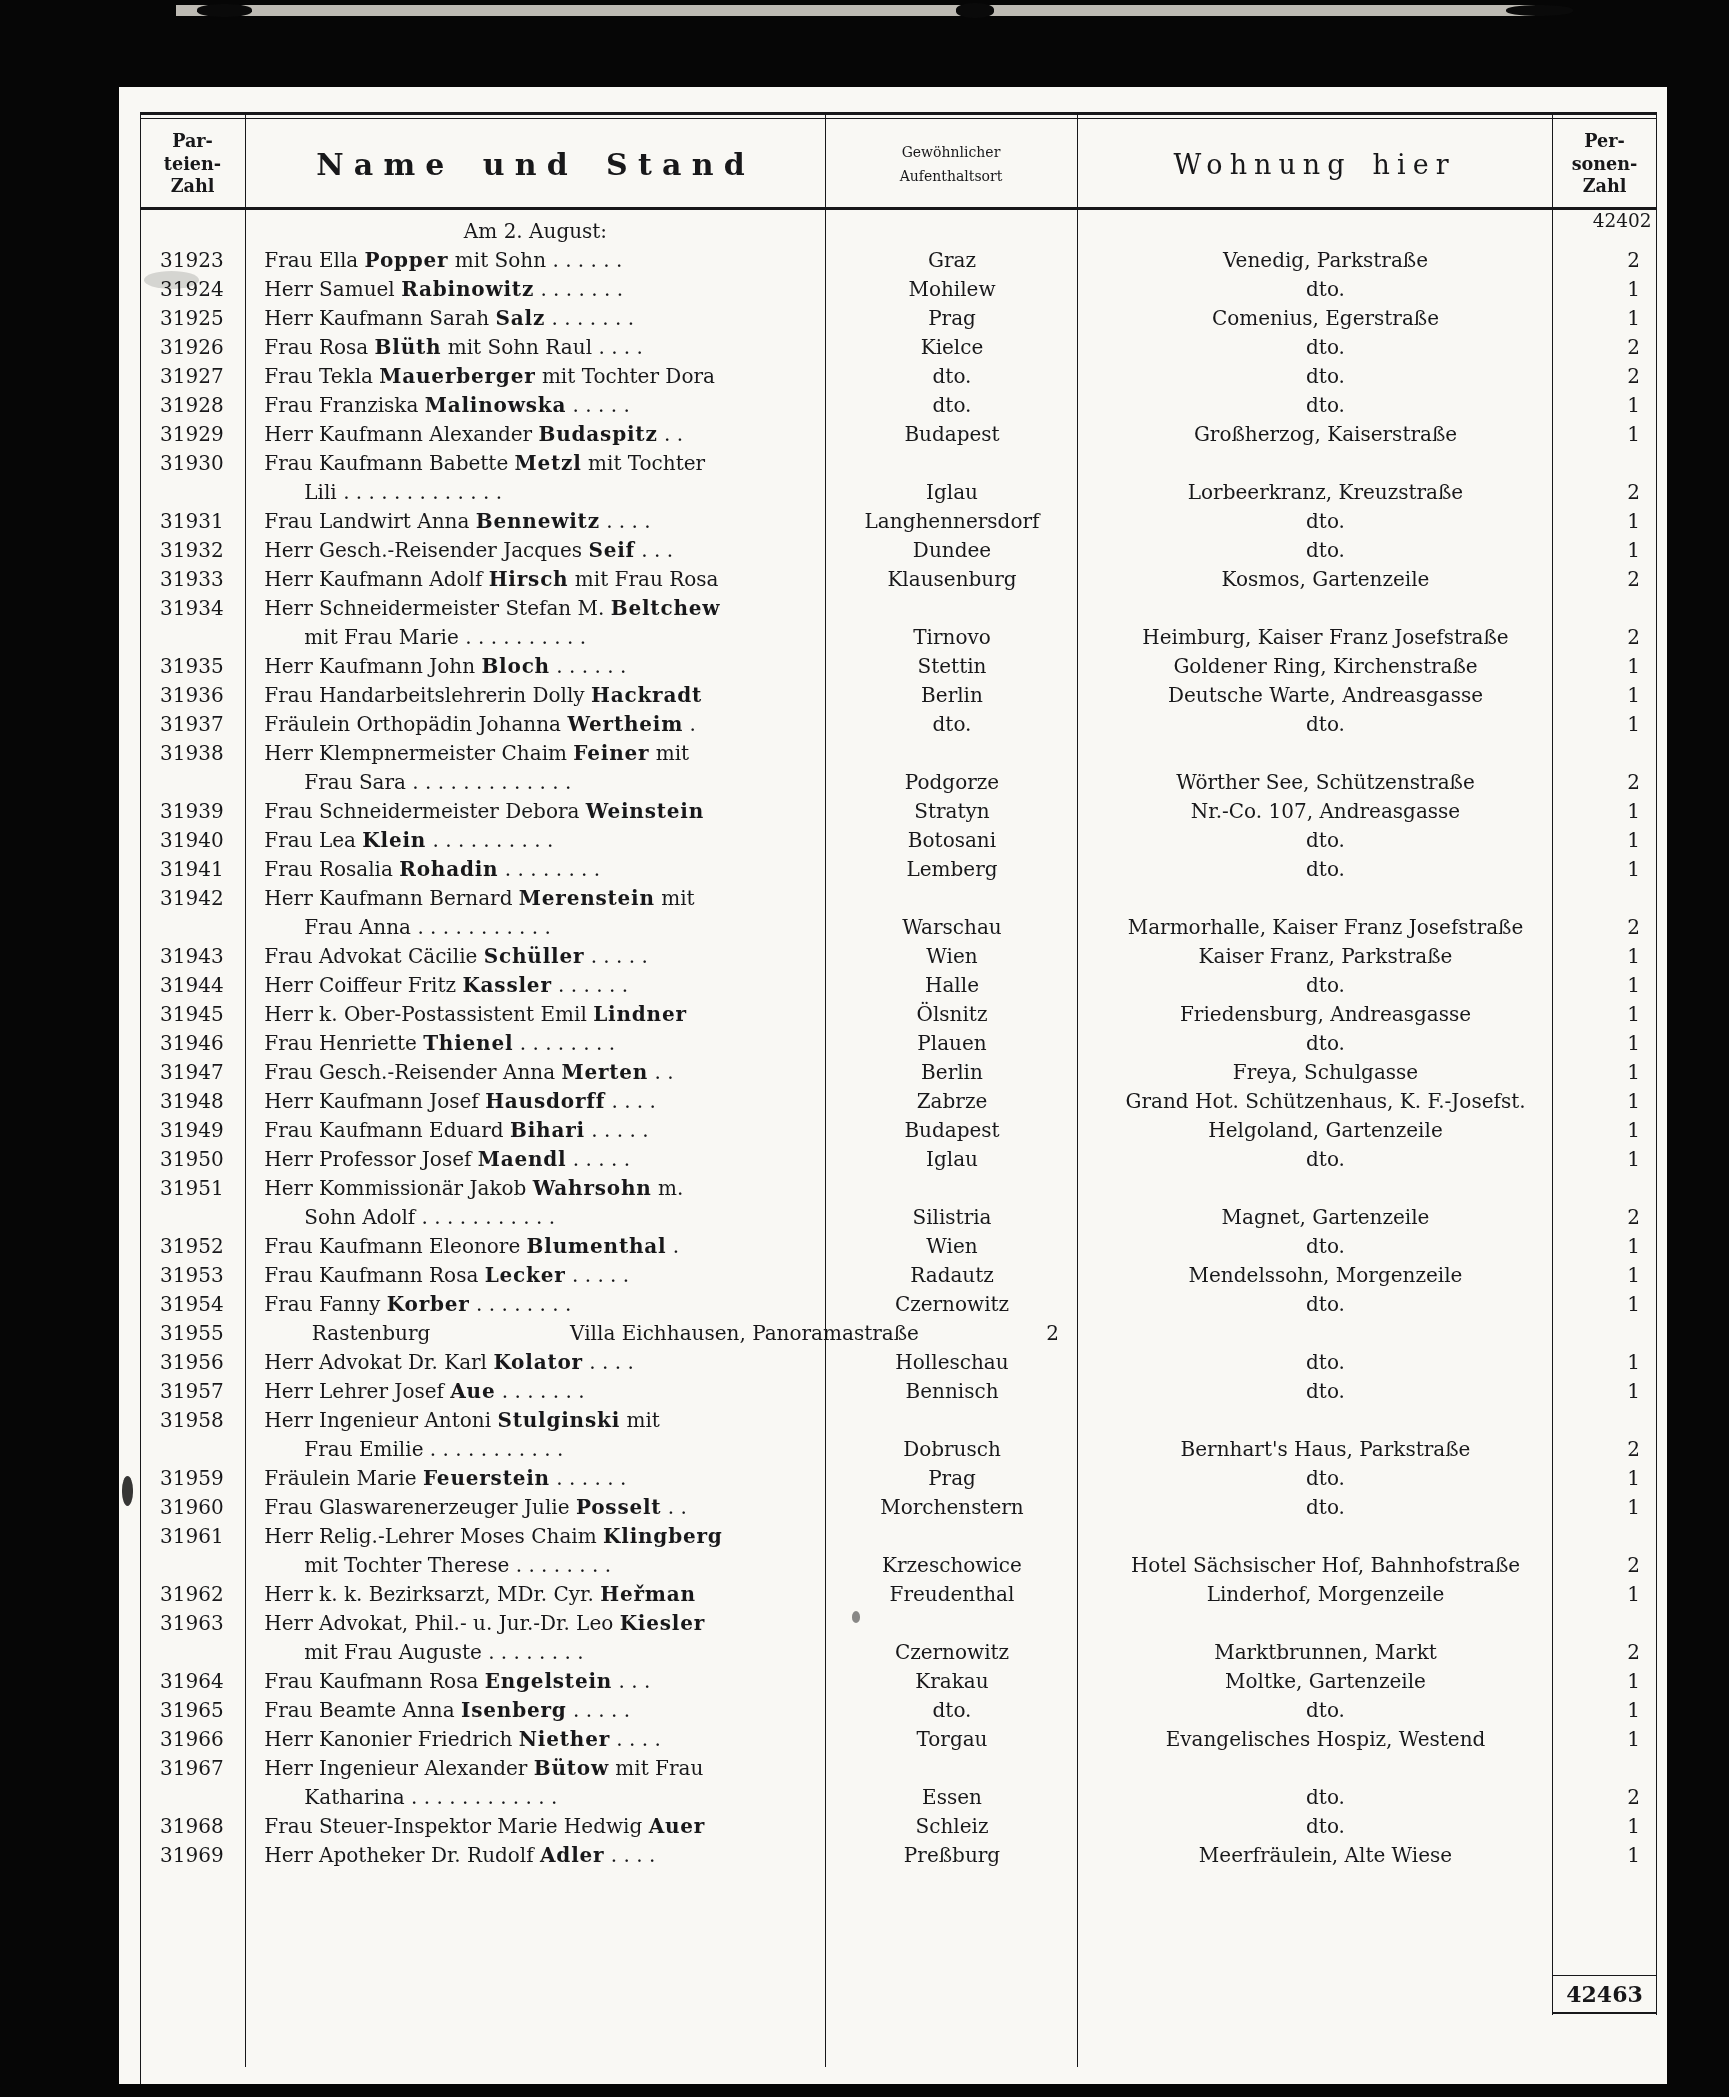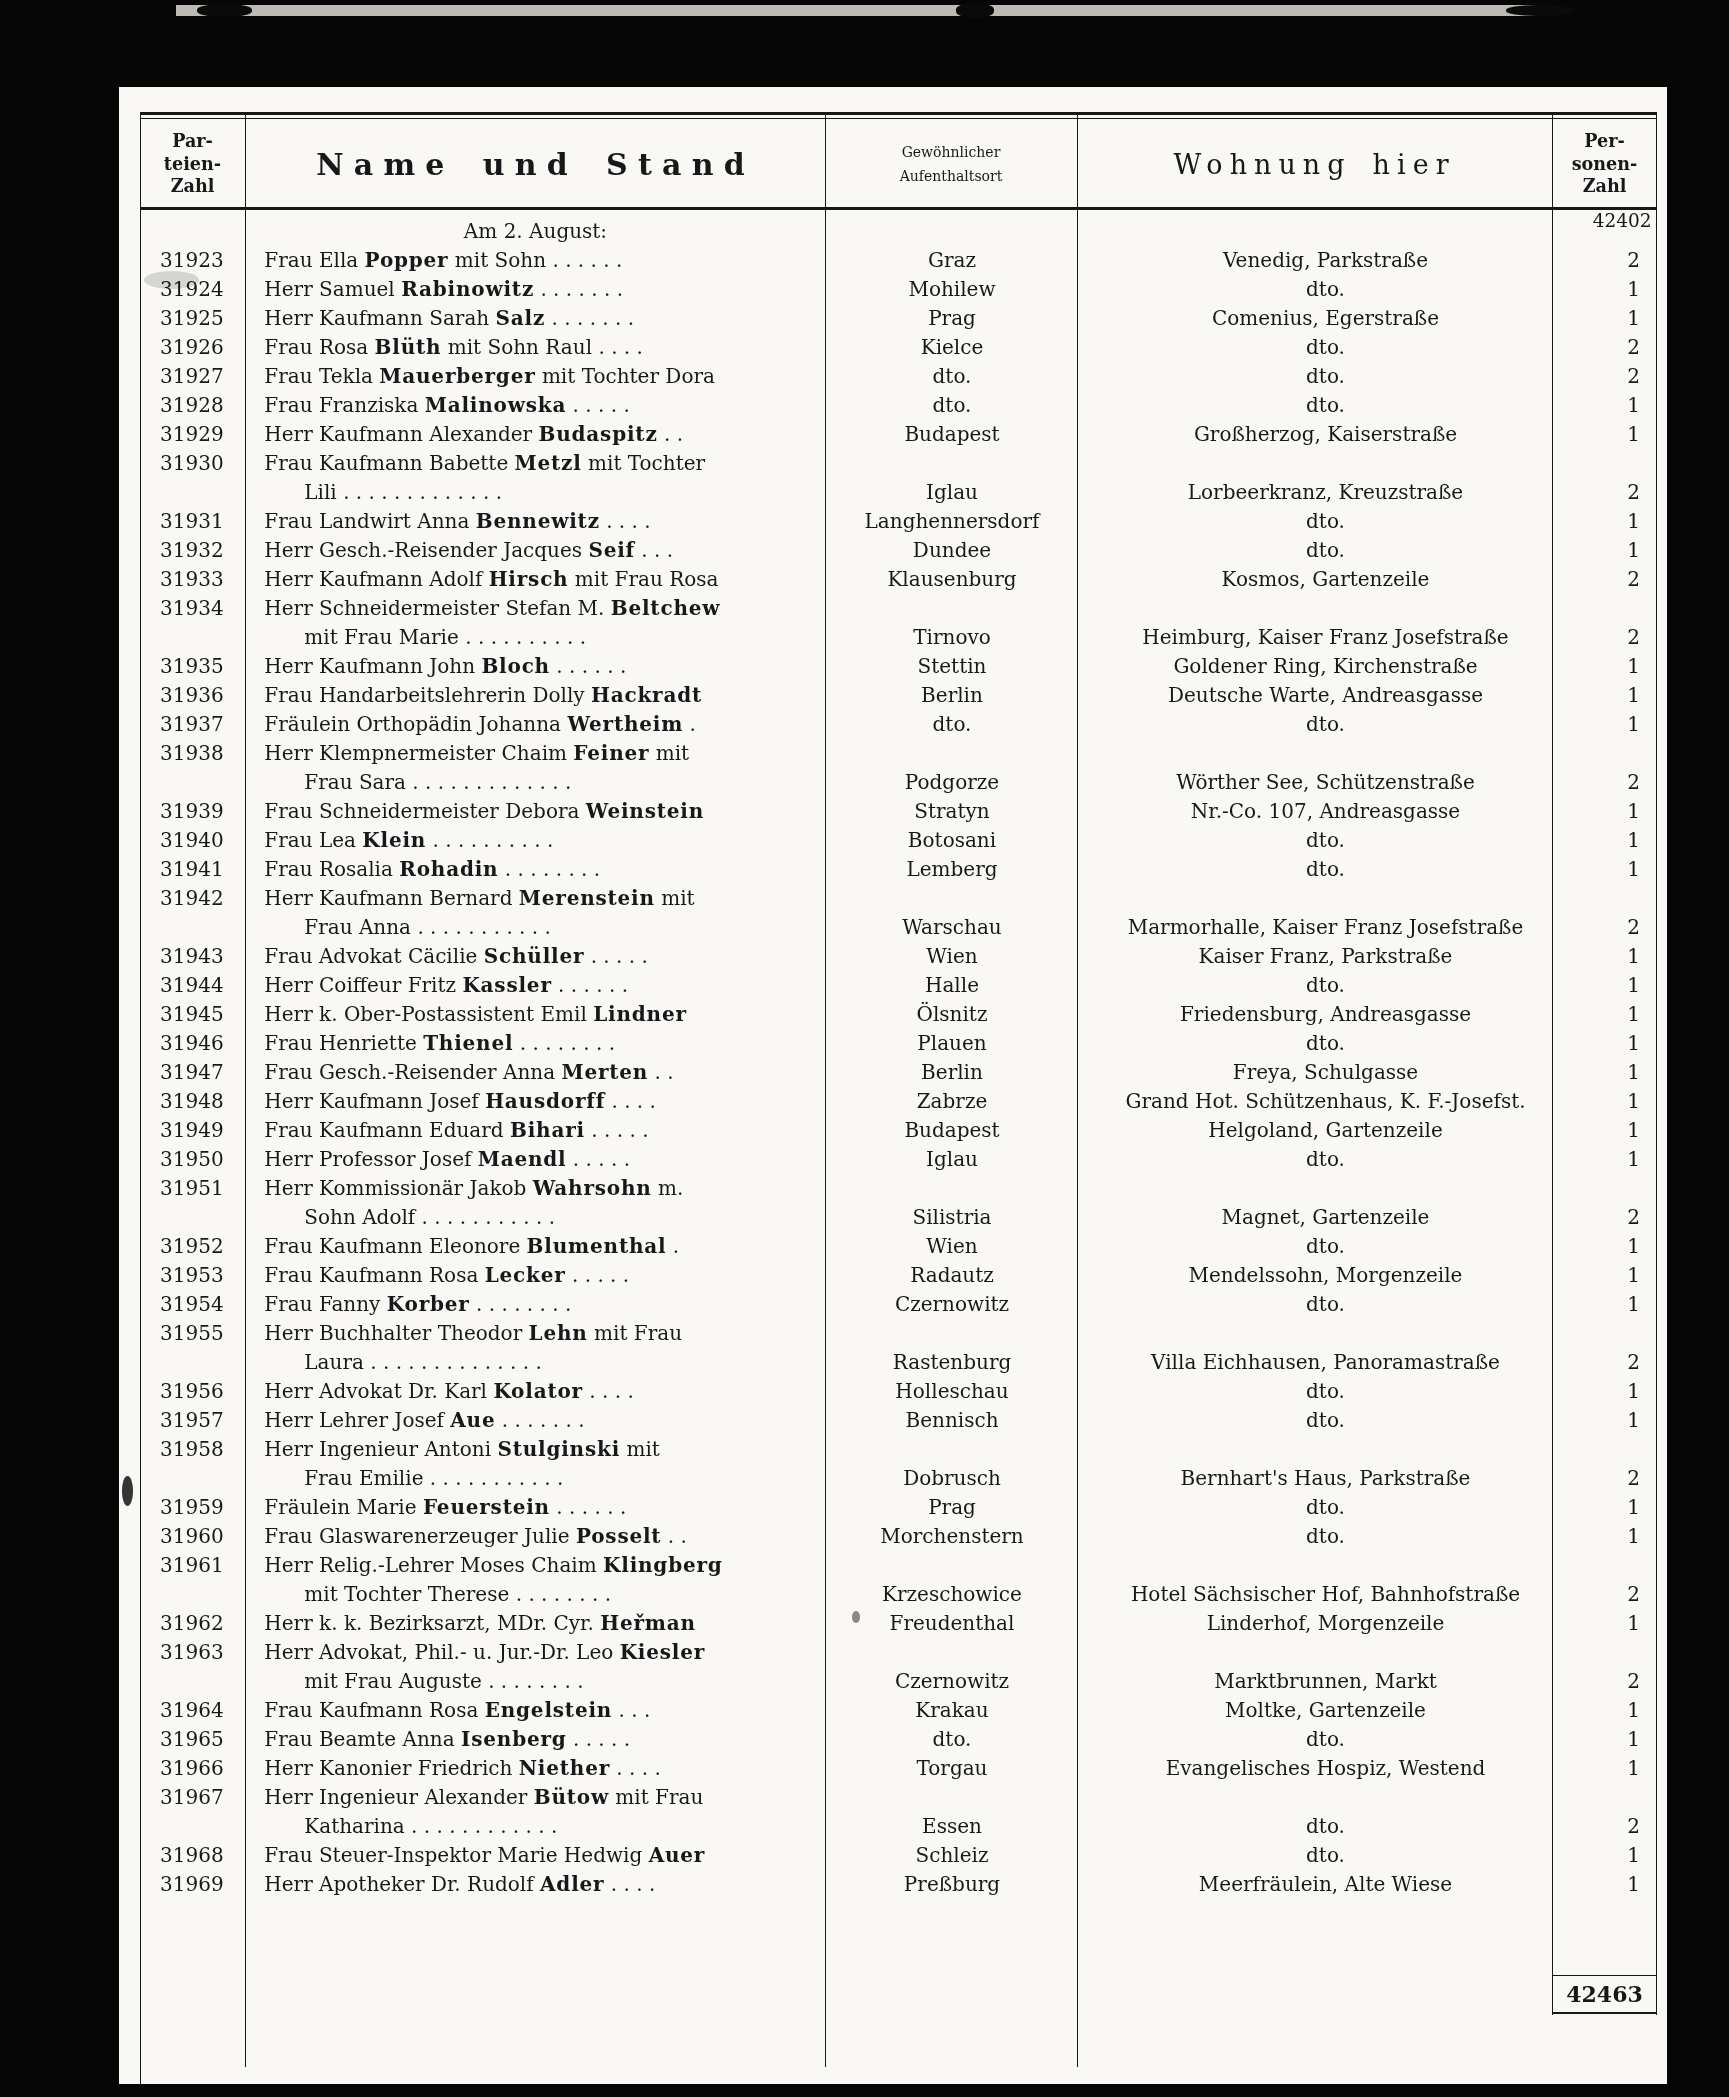--- a/index.html
+++ b/index.html
@@ -392,24 +392,20 @@
         <div class="c id">31954</div>
         <div class="c name">
           <div class="l1"><span>Frau Fanny </span><b>Korber</b><span> . . . . . . . .</span></div>
         </div>
         <div class="c origin">Czernowitz</div>
         <div class="c wohnung">dto.</div>
         <div class="c persons">1</div>
       </div>
       <div class="row two">
         <div class="c id">31955</div>
-        <div class="c name">
-          <div class="l1"><span>Herr Buchhalter Theodor </span><b>Lehn</b><span> mit Frau</span></div>
-          <div class="l2">Laura  . . . . . . . . . . . . . .</div>
-        </div>
         <div class="c origin">Rastenburg</div>
         <div class="c wohnung">Villa Eichhausen, Panoramastraße</div>
         <div class="c persons">2</div>
       </div>
       <div class="row">
         <div class="c id">31956</div>
         <div class="c name">
           <div class="l1"><span>Herr Advokat Dr. Karl </span><b>Kolator</b><span> . . . .</span></div>
         </div>
         <div class="c origin">Holleschau</div>

